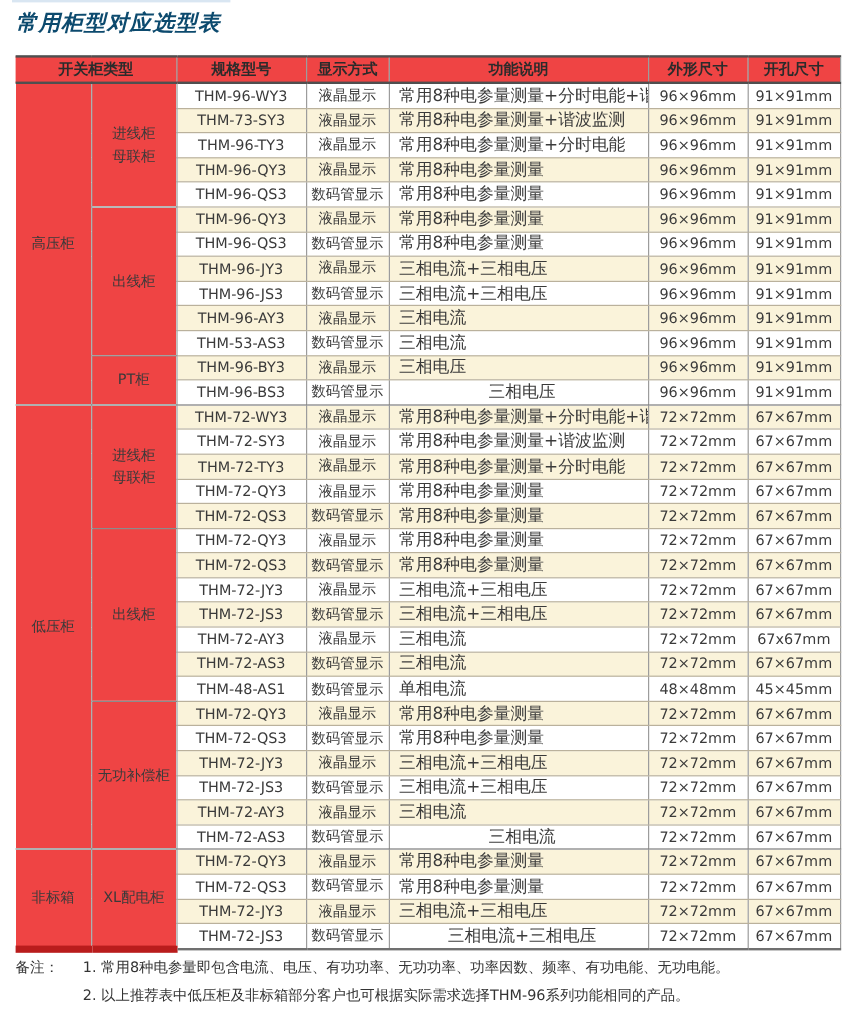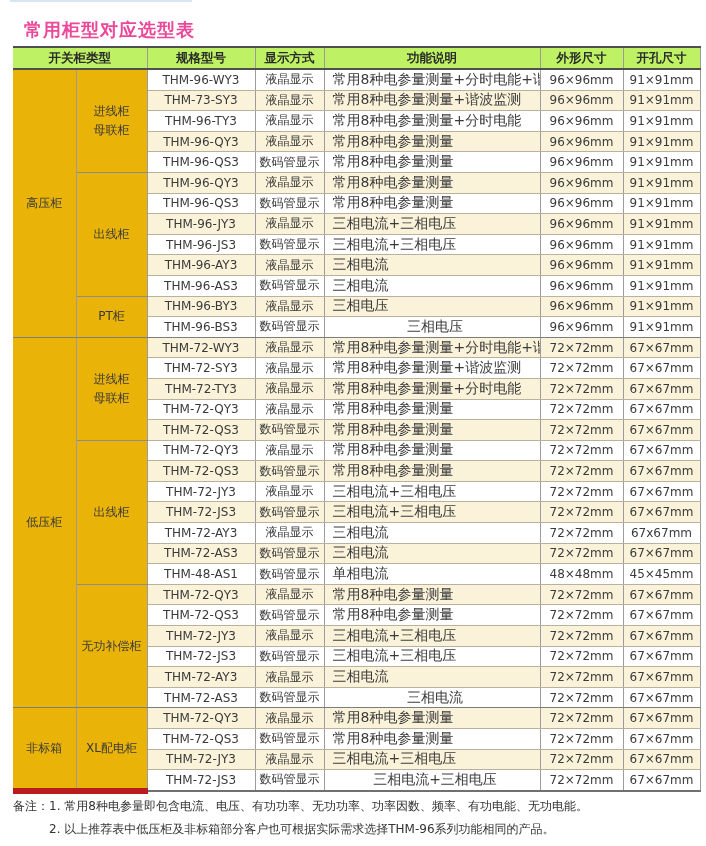--- a/index.html
+++ b/index.html
@@ -3,53 +3,53 @@
 <meta charset="utf-8">
 <style>
   html,body{margin:0;padding:0;background:#fff;}
   body{
     width:706px;height:846px;position:relative;overflow:hidden;
     font-family:"DejaVu Sans","Liberation Sans",sans-serif;
     color:#3a3a3a;
   }
   .top-strip{position:absolute;left:10px;top:0;width:182px;height:2px;background:#d9e6f2;}
   .page-title{
-    position:absolute;left:13px;top:7px;margin:11px;
-    font-size:18px;font-weight:bold;color:#ec4899;letter-spacing:1px;
+    position:absolute;left:13px;top:7px;margin:0;
+    font-size:18px;font-weight:bold;color:#0c4a6e;letter-spacing:1px;font-style:italic;
   }
   table.sel{
     position:absolute;left:13px;top:46px;width:687px;
     border-collapse:collapse;table-layout:fixed;
     font-size:12px;color:#3a3a3a;
   }
   .sel th{
-    background:#bef264;font-weight:bold;font-size:12.5px;color:#2b2b2b;
+    background:#ef4444;font-weight:bold;font-size:12.5px;color:#2b2b2b;
     height:20px;padding:0;
     border-top:2px solid #4f4f4f;border-bottom:2px solid #4f4f4f;
     border-right:1px solid #9c9c9c;
   }
   .sel td{
     height:19.6px;padding:0 2px;text-align:center;background:#fff;
     border-right:1px solid #9c9c9c;border-bottom:1px solid #bab19c;
     overflow:hidden;white-space:nowrap;
   }
   .sel td.func{text-align:left;padding-left:8px;font-size:14px;}
   .sel tr.alt td.data{background:#faf3da;}
-  .sel td.cat,.sel td.group{background:#eab308;border-bottom:1px solid #8c8c8c;font-size:12px;}
+  .sel td.cat,.sel td.group{background:#ef4444;border-bottom:1px solid #8c8c8c;font-size:12px;}
   .sel td.cat{border-bottom-color:#7d7d7d;}
   .sel td.grp-cat-end{border-bottom-color:#7d7d7d;}
   .sel tr.cat-end td{border-bottom-color:#7d7d7d;text-align:center;}
   .sel tr.last td{border-bottom:2px solid #707070;}
   .sel td.end-bottom{border-bottom:6px solid #b91c1c;}
   .sel td .ln{line-height:1.55;}
   .notes{
     position:absolute;left:13px;top:795px;width:687px;
     font-size:12px;color:#333;line-height:23px;
   }
-  .note-line{display:flex;}
+  .note-line{display:flex;gap:20px;}
   .note-line .spacer{display:inline-block;width:36px;flex:0 0 36px;}
 </style>
 </head>
 <body>
 
 <div class="top-strip"></div>
 
 <h1 class="page-title">常用柜型对应选型表</h1>
 
 <table class="sel">
@@ -147,21 +147,21 @@
         <td class="data hole">91×91mm</td>
       </tr>
       <tr class="alt">
         <td class="data model">THM-96-AY3</td>
         <td class="data display">液晶显示</td>
         <td class="data func">三相电流</td>
         <td class="data dim">96×96mm</td>
         <td class="data hole">91×91mm</td>
       </tr>
       <tr>
-        <td class="data model">THM-96-AS3</td>
+        <td class="data model">THM-53-AS3</td>
         <td class="data display">数码管显示</td>
         <td class="data func">三相电流</td>
         <td class="data dim">96×96mm</td>
         <td class="data hole">91×91mm</td>
       </tr>
       <tr class="alt">
         <td class="group grp-cat-end" rowspan="2">
           <div class="ln">PT柜</div>
         </td>
         <td class="data model">THM-96-BY3</td>

